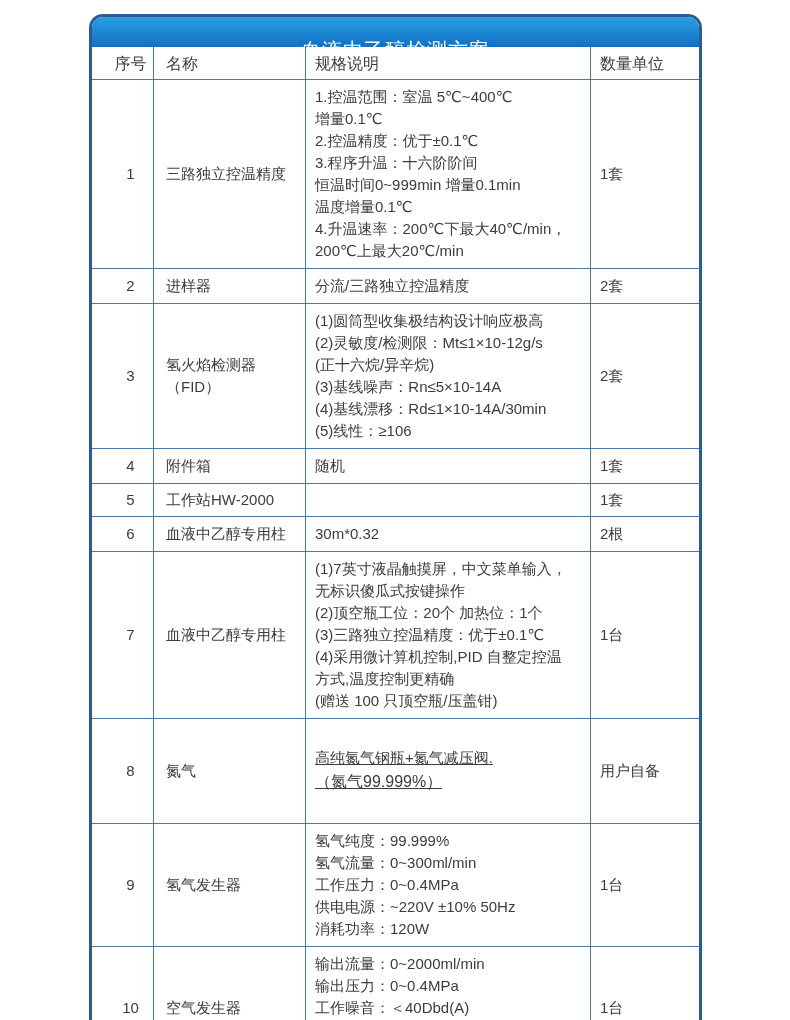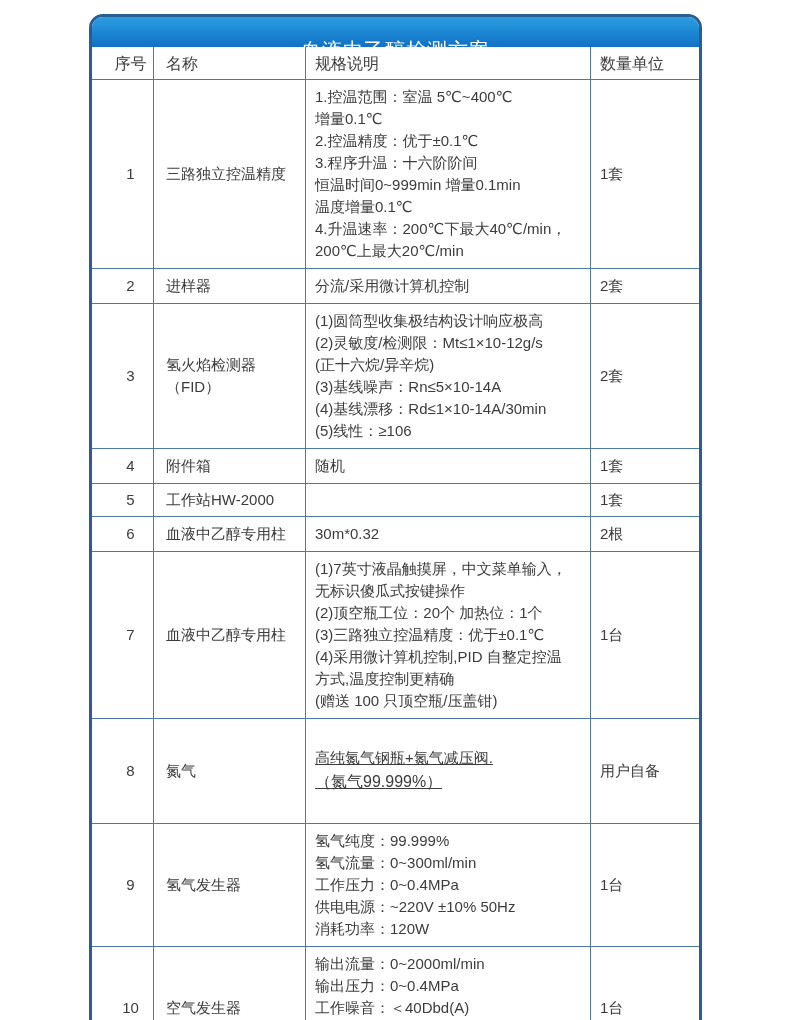--- a/index.html
+++ b/index.html
@@ -82,21 +82,21 @@
 恒温时间0~999min 增量0.1min
 温度增量0.1℃
 4.升温速率：200℃下最大40℃/min，
 200℃上最大20℃/min</div>
     <div class="cell qty">1套</div>
   </div>
 
   <div class="row" style="min-height:33px">
     <div class="cell no">2</div>
     <div class="cell name">进样器</div>
-    <div class="cell spec">分流/采用微计算机控制</div>
+    <div class="cell spec">分流/三路独立控温精度</div>
     <div class="cell qty">2套</div>
   </div>
 
   <div class="row" style="min-height:133px">
     <div class="cell no">3</div>
     <div class="cell name">氢火焰检测器（FID）</div>
     <div class="cell spec">(1)圆筒型收集极结构设计响应极高
 (2)灵敏度/检测限：Mt≤1×10-12g/s
 (正十六烷/异辛烷)
 (3)基线噪声：Rn≤5×10-14A

